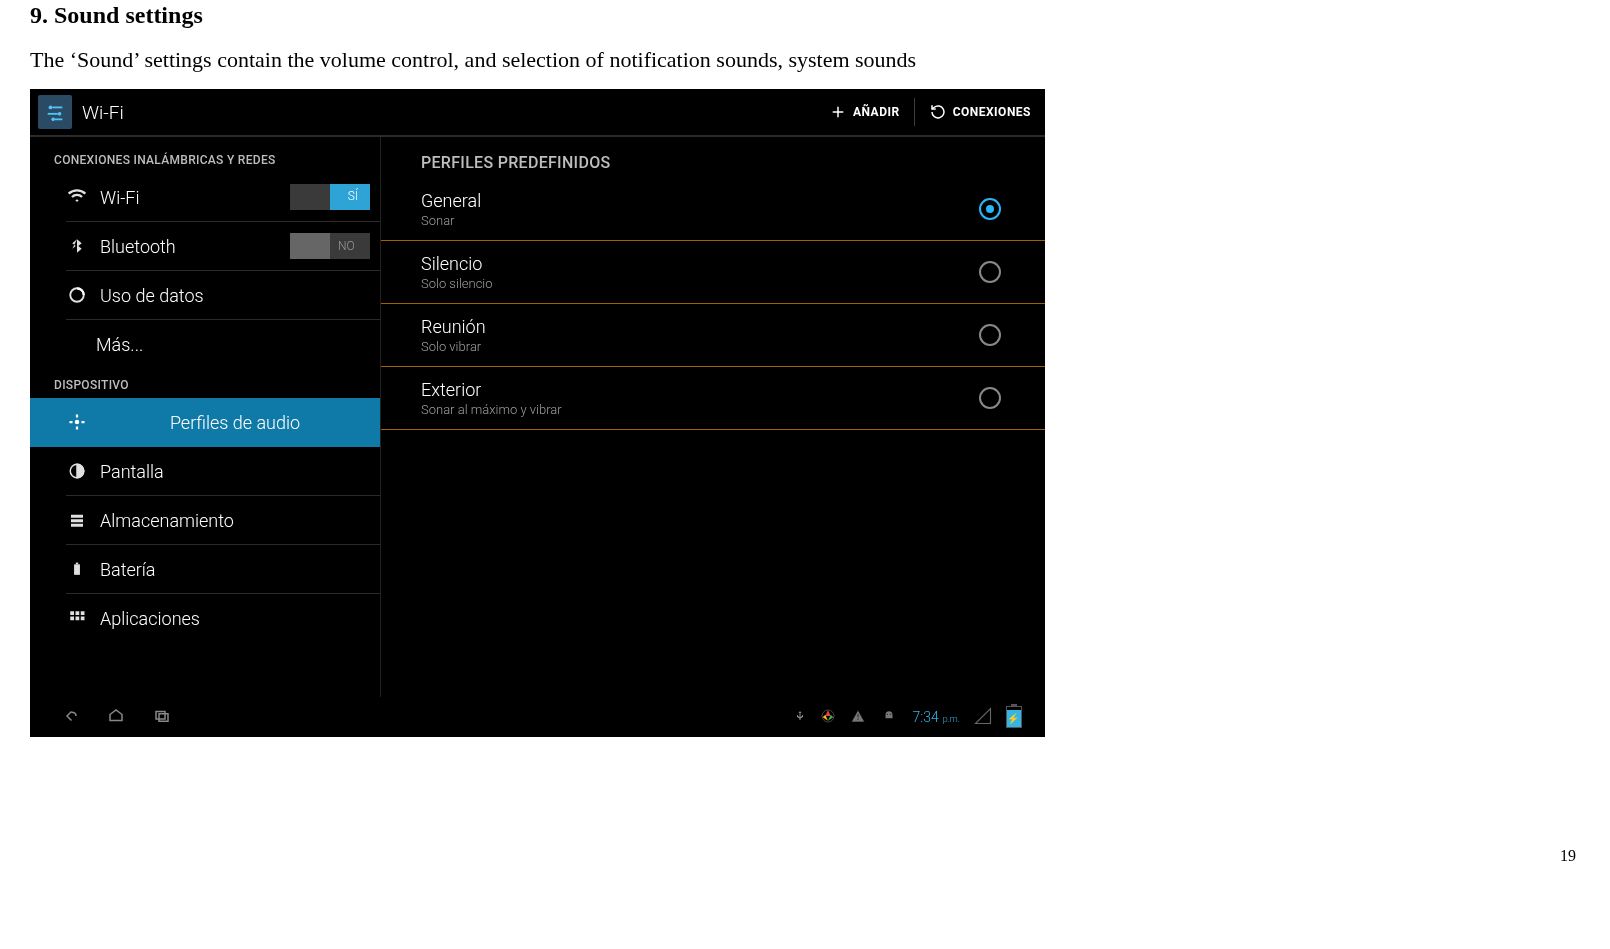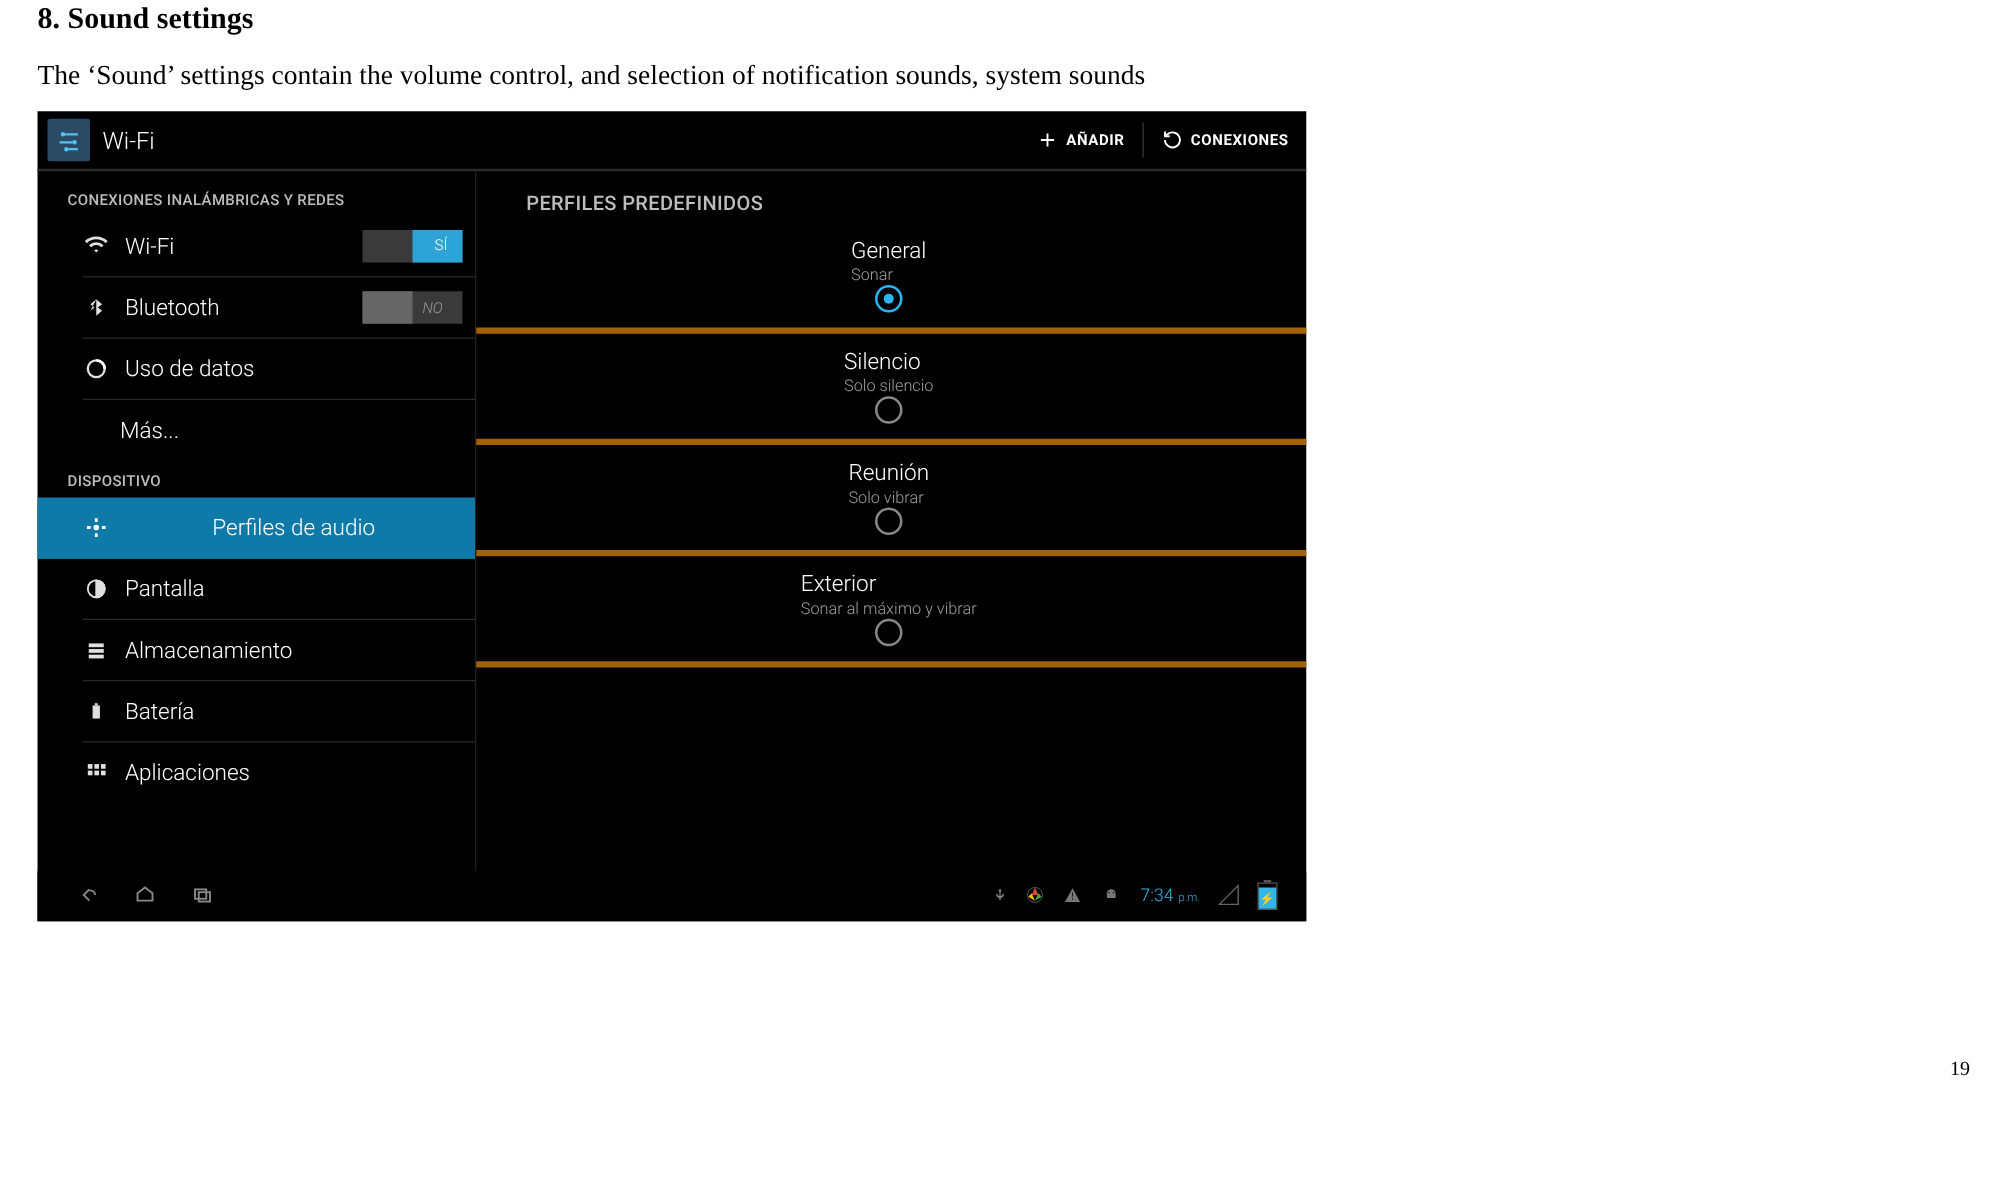--- a/index.html
+++ b/index.html
@@ -144,28 +144,27 @@
   .toggle .knob {
     position:absolute; top:0; bottom:0; width:40px;
     background:#666;
   }
   .toggle.on .knob {
     right:0; background:#2ea3d6;
   }
   .toggle.off .knob { left:0; }
   .toggle.on { }
   .toggle.on .txt-on{ position:absolute; right:12px; top:5px; color:#fff; font-size:12px; z-index:2;}
-  .toggle.off .txt-off{ position:absolute; left:48px; top:6px; color:#999; font-size:12px; z-index:2;font-style:italic;}
+  .toggle.off .txt-off{ position:absolute; left:48px; top:6px; color:#999; font-size:12px; z-index:2;}
 
   .prow {
     display: flex;
     align-items: center;
     padding: 12px 44px 12px 40px;
-    border-bottom: 5px solid #a16207;
-    flex-direction: column;
+    border-bottom: 1px solid #a16207;
   }
   .prow .ptxt { flex:1; }
   .prow .pt {
     font-size: 18px;
     color: #fff;
   }
   .prow .ps {
     font-size: 13px;
     color: #9e9e9e;
     margin-top: 2px;
@@ -229,21 +228,21 @@
     text-align: right;
     font-size: 16px;
     padding: 110px 34px 8px 0;
     font-family: "Times New Roman", Times, serif;
   }
 </style>
 </head>
 <body>
 
 <div class="page">
-  <h2 class="section-title">8. Sound settings</h2>
+  <h2 class="section-title">9. Sound settings</h2>
   <p class="section-body">The ‘Sound’ settings contain the volume control, and selection of notification sounds, system sounds</p>
 
   <div class="shot">
 
     <div class="hdr">
       <div class="app-icon">
         <svg width="22" height="22" viewBox="0 0 24 24" fill="none">
           <circle cx="7" cy="7" r="2" fill="#4fc3f7"></circle>
           <line x1="9" y1="7" x2="20" y2="7" stroke="#4fc3f7" stroke-width="2"></line>
           <circle cx="17" cy="14" r="2" fill="#4fc3f7"></circle>

